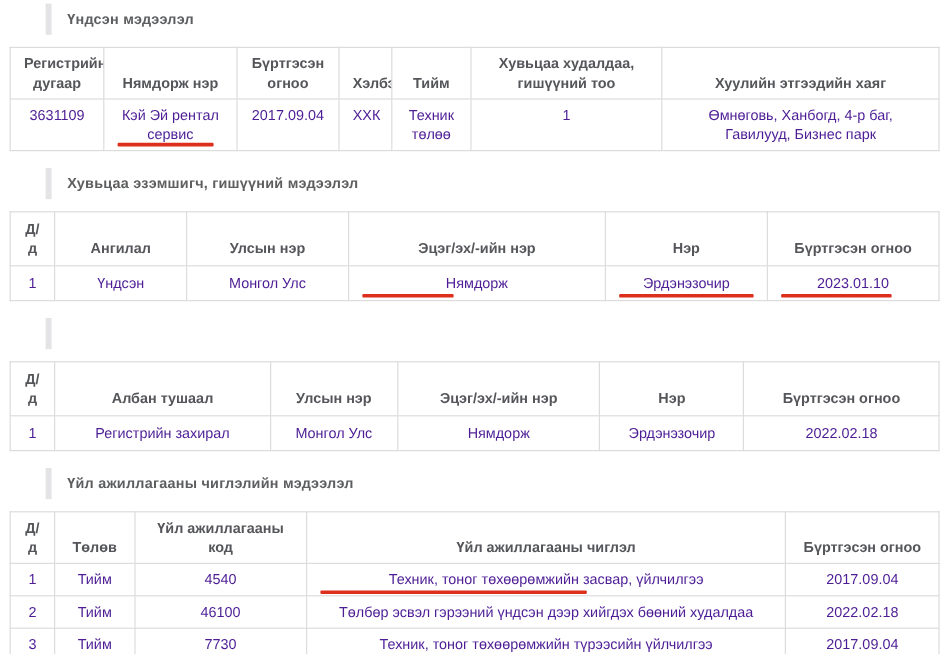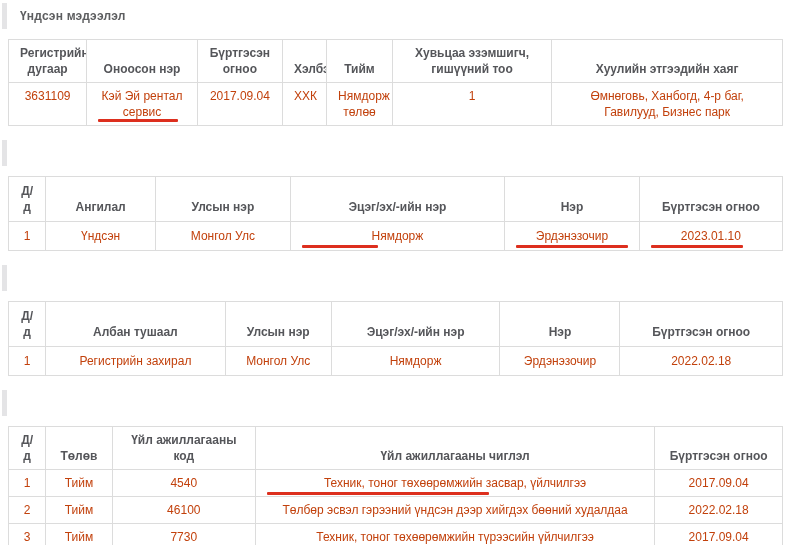--- a/index.html
+++ b/index.html
@@ -4,39 +4,39 @@
 <style>
   html, body { margin:0; padding:0; }
   body {
     width:790px; height:545px; overflow:hidden;
     background:#ffffff;
     font-family:"Liberation Sans", sans-serif;
   }
   .page { padding-top:3px; }
   .sec { margin-top:14px; }
   .sec:first-child { margin-top:0; }
-  .sec-title { display:flex; align-items:center; margin:0 0 10px 0; }
+  .sec-title { display:flex; align-items:center; margin:0 0 10px 0;padding-left:36px; }
   .sec-title .bar {
     width:5px; height:26px; background:#e4e4e6;
     margin:0 13px 0 2px; flex:0 0 auto;
   }
   .sec-title .txt {
     font-size:12px; font-weight:bold; color:#5d5e60; letter-spacing:0.2px;
   }
   table {
     border-collapse:collapse; table-layout:fixed;
     margin-left:8px; width:775px;
   }
   th, td {
     border:1px solid #dcdcdc; text-align:center;
     font-size:12px; padding:6px 11px;
     overflow:hidden;
   }
   th { color:#55565a; font-weight:bold; line-height:16px; vertical-align:bottom; }
-  td { color:#c2410c; line-height:16px; vertical-align:top; position:relative; }
+  td { color:#4c1d95; line-height:16px; vertical-align:top; position:relative; }
   .t1 th, .t1 td { padding:5px 11px; }
   .t4 td, .t4 th { padding:5px 11px; }
   .mark {
     position:absolute; height:3px; background:#dd2f1e;
     border-radius:1px; display:block;
   }
 </style>
 </head>
 <body>
 
@@ -53,43 +53,44 @@
           <col style="width:14.3%">
           <col style="width:11%">
         <col style="width:5.7%">
           <col style="width:8.5%">
           <col style="width:20.6%">
           <col style="width:29.8%">
       </colgroup>
       <tbody>
           <tr>
         <th>Регистрийн дугаар</th>
-        <th>Оноосон нэр</th>
+        <th>Нямдорж нэр</th>
         <th>Бүртгэсэн огноо</th>
         <th>Хэлбэр</th>
         <th>Тийм</th>
-        <th>Хувьцаа эзэмшигч, гишүүний тоо</th>
+        <th>Хувьцаа худалдаа, гишүүний тоо</th>
         <th>Хуулийн этгээдийн хаяг</th>
       </tr>
       <tr>
         <td>3631109</td>
         <td>Кэй Эй рентал сервис<i class="mark" style="left:11px; bottom:3px; width:80px;"></i></td>
         <td>2017.09.04</td>
         <td>ХХК</td>
-        <td>Нямдорж төлөө</td>
+        <td>Техник төлөө</td>
         <td>1</td>
         <td>Өмнөговь, Ханбогд, 4-р баг, Гавилууд, Бизнес парк</td>
       </tr>
     </tbody>
       </table>
   </div>
 
   <div class="sec">
     <div class="sec-title">
       <span class="bar"></span>
+      <span class="txt">Хувьцаа эзэмшигч, гишүүний мэдээлэл</span>
     </div>
     <table class="t2">
       <colgroup>
         <col style="width:4.8%">
           <col style="width:14.2%">
           <col style="width:17.4%">
         <col style="width:27.7%">
           <col style="width:17.4%">
           <col style="width:18.5%">
       </colgroup>
@@ -144,20 +145,21 @@
         <td>Эрдэнэзочир</td>
         <td>2022.02.18</td>
       </tr>
     </tbody>
       </table>
   </div>
 
   <div class="sec">
     <div class="sec-title">
       <span class="bar"></span>
+      <span class="txt">Үйл ажиллагааны чиглэлийн мэдээлэл</span>
     </div>
     <table class="t4">
       <colgroup>
         <col style="width:4.8%">
           <col style="width:8.6%">
           <col style="width:18.5%">
         <col style="width:51.6%">
           <col style="width:16.5%">
       </colgroup>
       <tbody>

